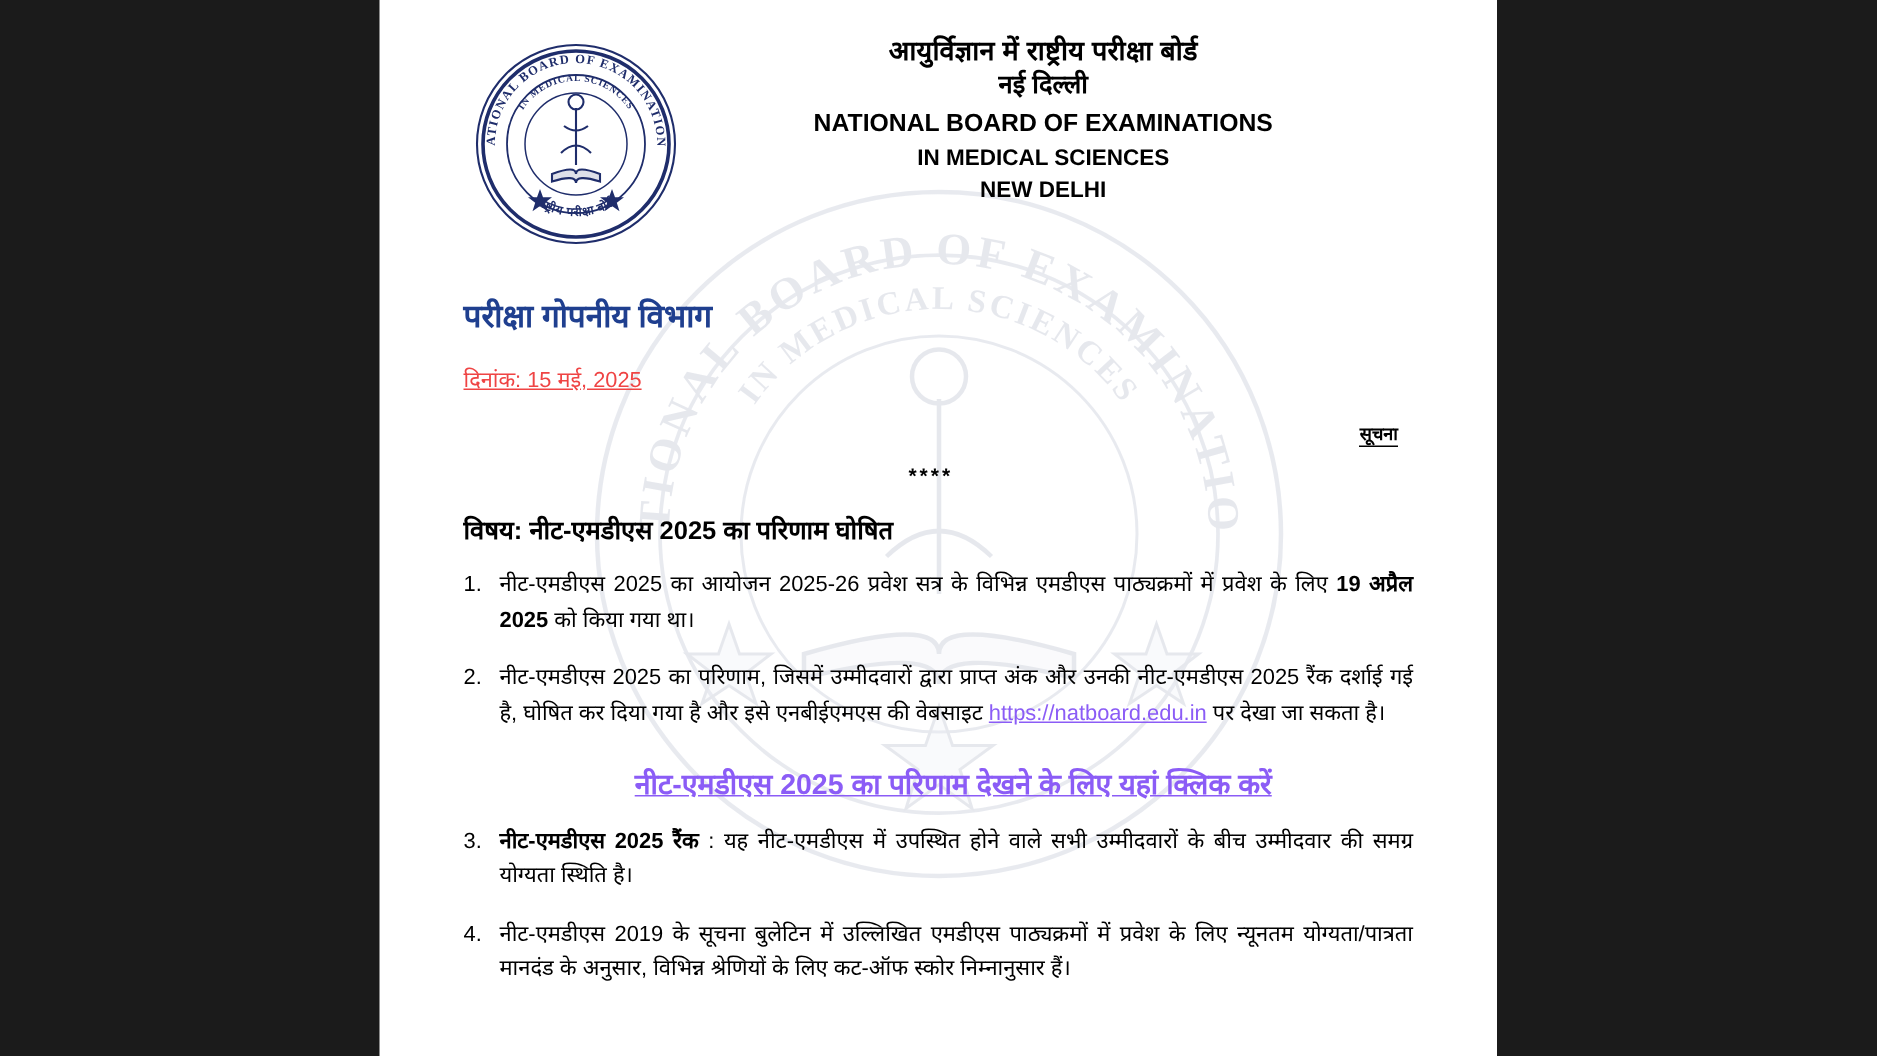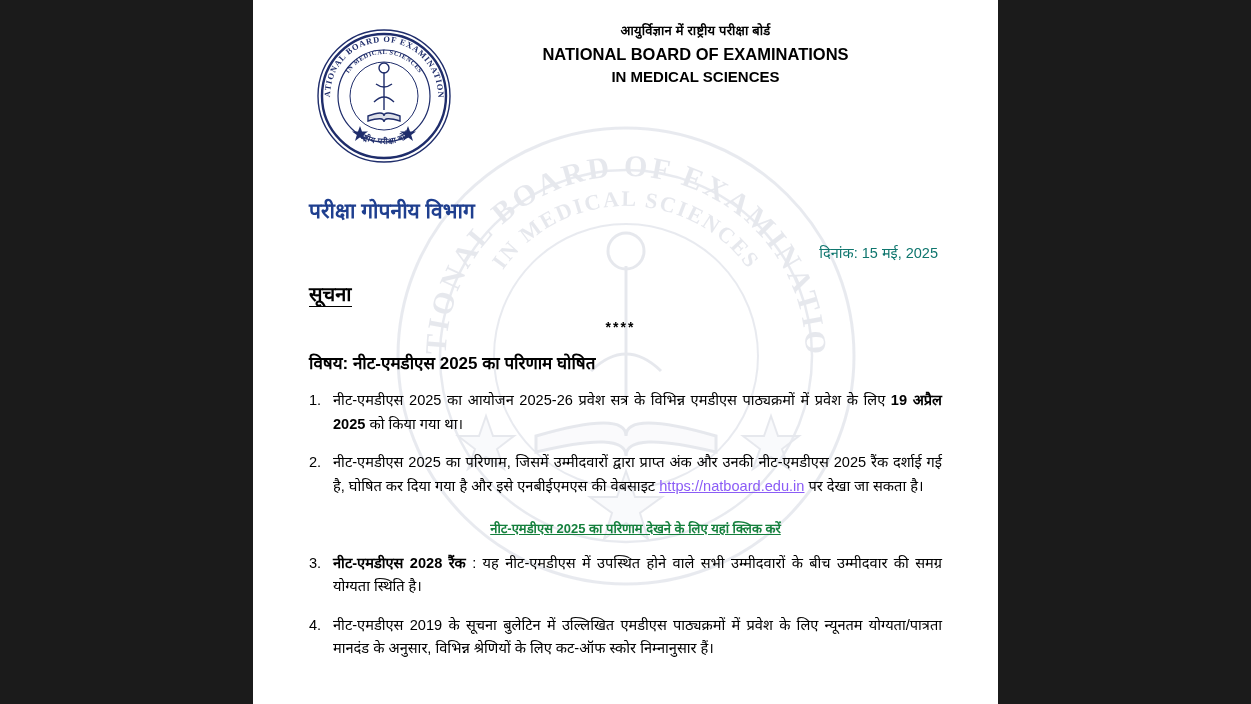--- a/index.html
+++ b/index.html
@@ -58,21 +58,21 @@
     display: flex;
     justify-content: center;
     padding-top: 6px;
   }
   .head-text {
     flex: 1 1 auto;
     text-align: center;
     padding-right: 10px;
   }
   .h-hindi1 {
-    font-size: 13px;
+    font-size: 18px;
     font-weight: bold;
     color: #000;
     line-height: 1.35;
     letter-spacing: .2px;
   }
   .h-hindi2 {
     font-size: 17px;
     font-weight: bold;
     color: #000;
     line-height: 1.3;
@@ -98,29 +98,30 @@
   }
   .dept {
     text-align: left;
     font-size: 21px;
     font-weight: bold;
     color: #1f3f8f;
     margin-top: 32px;
     padding-right: 10px;
   }
   .date-line {
-    text-align: right;
+    text-align: left;
     font-size: 14.5px;
-    color: #0f766e;
+    color: #ef4444;
     margin-top: 18px;
     padding-right: 4px;
+    text-decoration: underline;
   }
   .notice-title {
-    text-align: left;
-    font-size: 20px;
+    text-align: right;
+    font-size: 12px;
     font-weight: bold;
     color: #000;
     margin-top: 18px;
     padding-right: 10px;
   }
   .notice-title span { border-bottom: 1.5px solid #000; padding-bottom: 1px; }
   .stars {
     text-align: center;
     font-size: 14px;
     font-weight: bold;
@@ -161,23 +162,23 @@
     color: #8b5cf6;
     text-decoration: underline;
   }
   .cta {
     text-align: center;
     margin-top: 20px;
     margin-bottom: 4px;
     padding-left: 20px;
   }
   .cta a {
-    font-size: 13px;
-    font-weight: bold;
-    color: #15803d;
+    font-size: 19px;
+    font-weight: bold;
+    color: #8b5cf6;
     text-decoration: underline;
     text-align: center;
   }
 </style>
 </head>
 <body>
 
 <div class="viewer">
   <div class="page">
 
@@ -237,22 +238,24 @@
               <path d="M 58,74 q 10,-10 20,0"></path>
               <path d="M 52,88 q 16,-6 16,0 q 0,-6 16,0 l 0,5 q -16,-5 -16,1 q 0,-6 -16,-1 z" fill="#1f2d6b" fill-opacity=".15"></path>
               <path d="M 60,56 q 8,6 16,0"></path>
             </g>
             <path d="M 44,98 l 2,5.5 6,0 -4.8,3.6 1.8,5.8 -5,-3.6 -5,3.6 1.8,-5.8 -4.8,-3.6 6,0 z" fill="#1f2d6b"></path>
             <path d="M 92,98 l 2,5.5 6,0 -4.8,3.6 1.8,5.8 -5,-3.6 -5,3.6 1.8,-5.8 -4.8,-3.6 6,0 z" fill="#1f2d6b"></path>
           </svg>
         </div>
         <div class="head-text">
           <div class="h-hindi1">आयुर्विज्ञान में राष्ट्रीय परीक्षा बोर्ड</div>
+          <div class="h-hindi2">नई दिल्ली</div>
           <div class="h-eng1">NATIONAL BOARD OF EXAMINATIONS</div>
           <div class="h-eng2">IN MEDICAL SCIENCES</div>
+          <div class="h-eng3">NEW DELHI</div>
         </div>
       </div>
 
       <div class="dept">परीक्षा गोपनीय विभाग</div>
 
       <div class="date-line">दिनांक: 15 मई, 2025</div>
 
       <div class="notice-title"><span>सूचना</span></div>
 
       <div class="stars">****</div>
@@ -267,21 +270,21 @@
             <span class="num">1.</span>
             <span class="body"><span>नीट-एमडीएस 2025 का आयोजन 2025-26 प्रवेश सत्र के विभिन्न एमडीएस पाठ्यक्रमों में प्रवेश के लिए </span><span class="b">19 अप्रैल 2025</span><span> को किया गया था।</span></span>
           </li>
           <li class="item">
             <span class="num">2.</span>
             <span class="body"><span>नीट-एमडीएस 2025 का परिणाम, जिसमें उम्मीदवारों द्वारा प्राप्त अंक और उनकी नीट-एमडीएस 2025 रैंक दर्शाई गई है, घोषित कर दिया गया है और इसे एनबीईएमएस की वेबसाइट </span><a class="link" href="#">https://natboard.edu.in</a><span> पर देखा जा सकता है।</span></span>
           </li>
           <li class="cta"><a href="#">नीट-एमडीएस 2025 का परिणाम देखने के लिए यहां क्लिक करें</a></li>
           <li class="item">
             <span class="num">3.</span>
-            <span class="body"><span class="b">नीट-एमडीएस 2028 रैंक</span><span> : यह नीट-एमडीएस में उपस्थित होने वाले सभी उम्मीदवारों के बीच उम्मीदवार की समग्र योग्यता स्थिति है।</span></span>
+            <span class="body"><span class="b">नीट-एमडीएस 2025 रैंक</span><span> : यह नीट-एमडीएस में उपस्थित होने वाले सभी उम्मीदवारों के बीच उम्मीदवार की समग्र योग्यता स्थिति है।</span></span>
           </li>
           <li class="item">
             <span class="num">4.</span>
             <span class="body"><span>नीट-एमडीएस 2019 के सूचना बुलेटिन में उल्लिखित एमडीएस पाठ्यक्रमों में प्रवेश के लिए न्यूनतम योग्यता/पात्रता मानदंड के अनुसार, विभिन्न श्रेणियों के लिए कट-ऑफ स्कोर निम्नानुसार हैं।</span></span>
           </li>
         </ol>
 
     </div>
   </div>
 </div>

